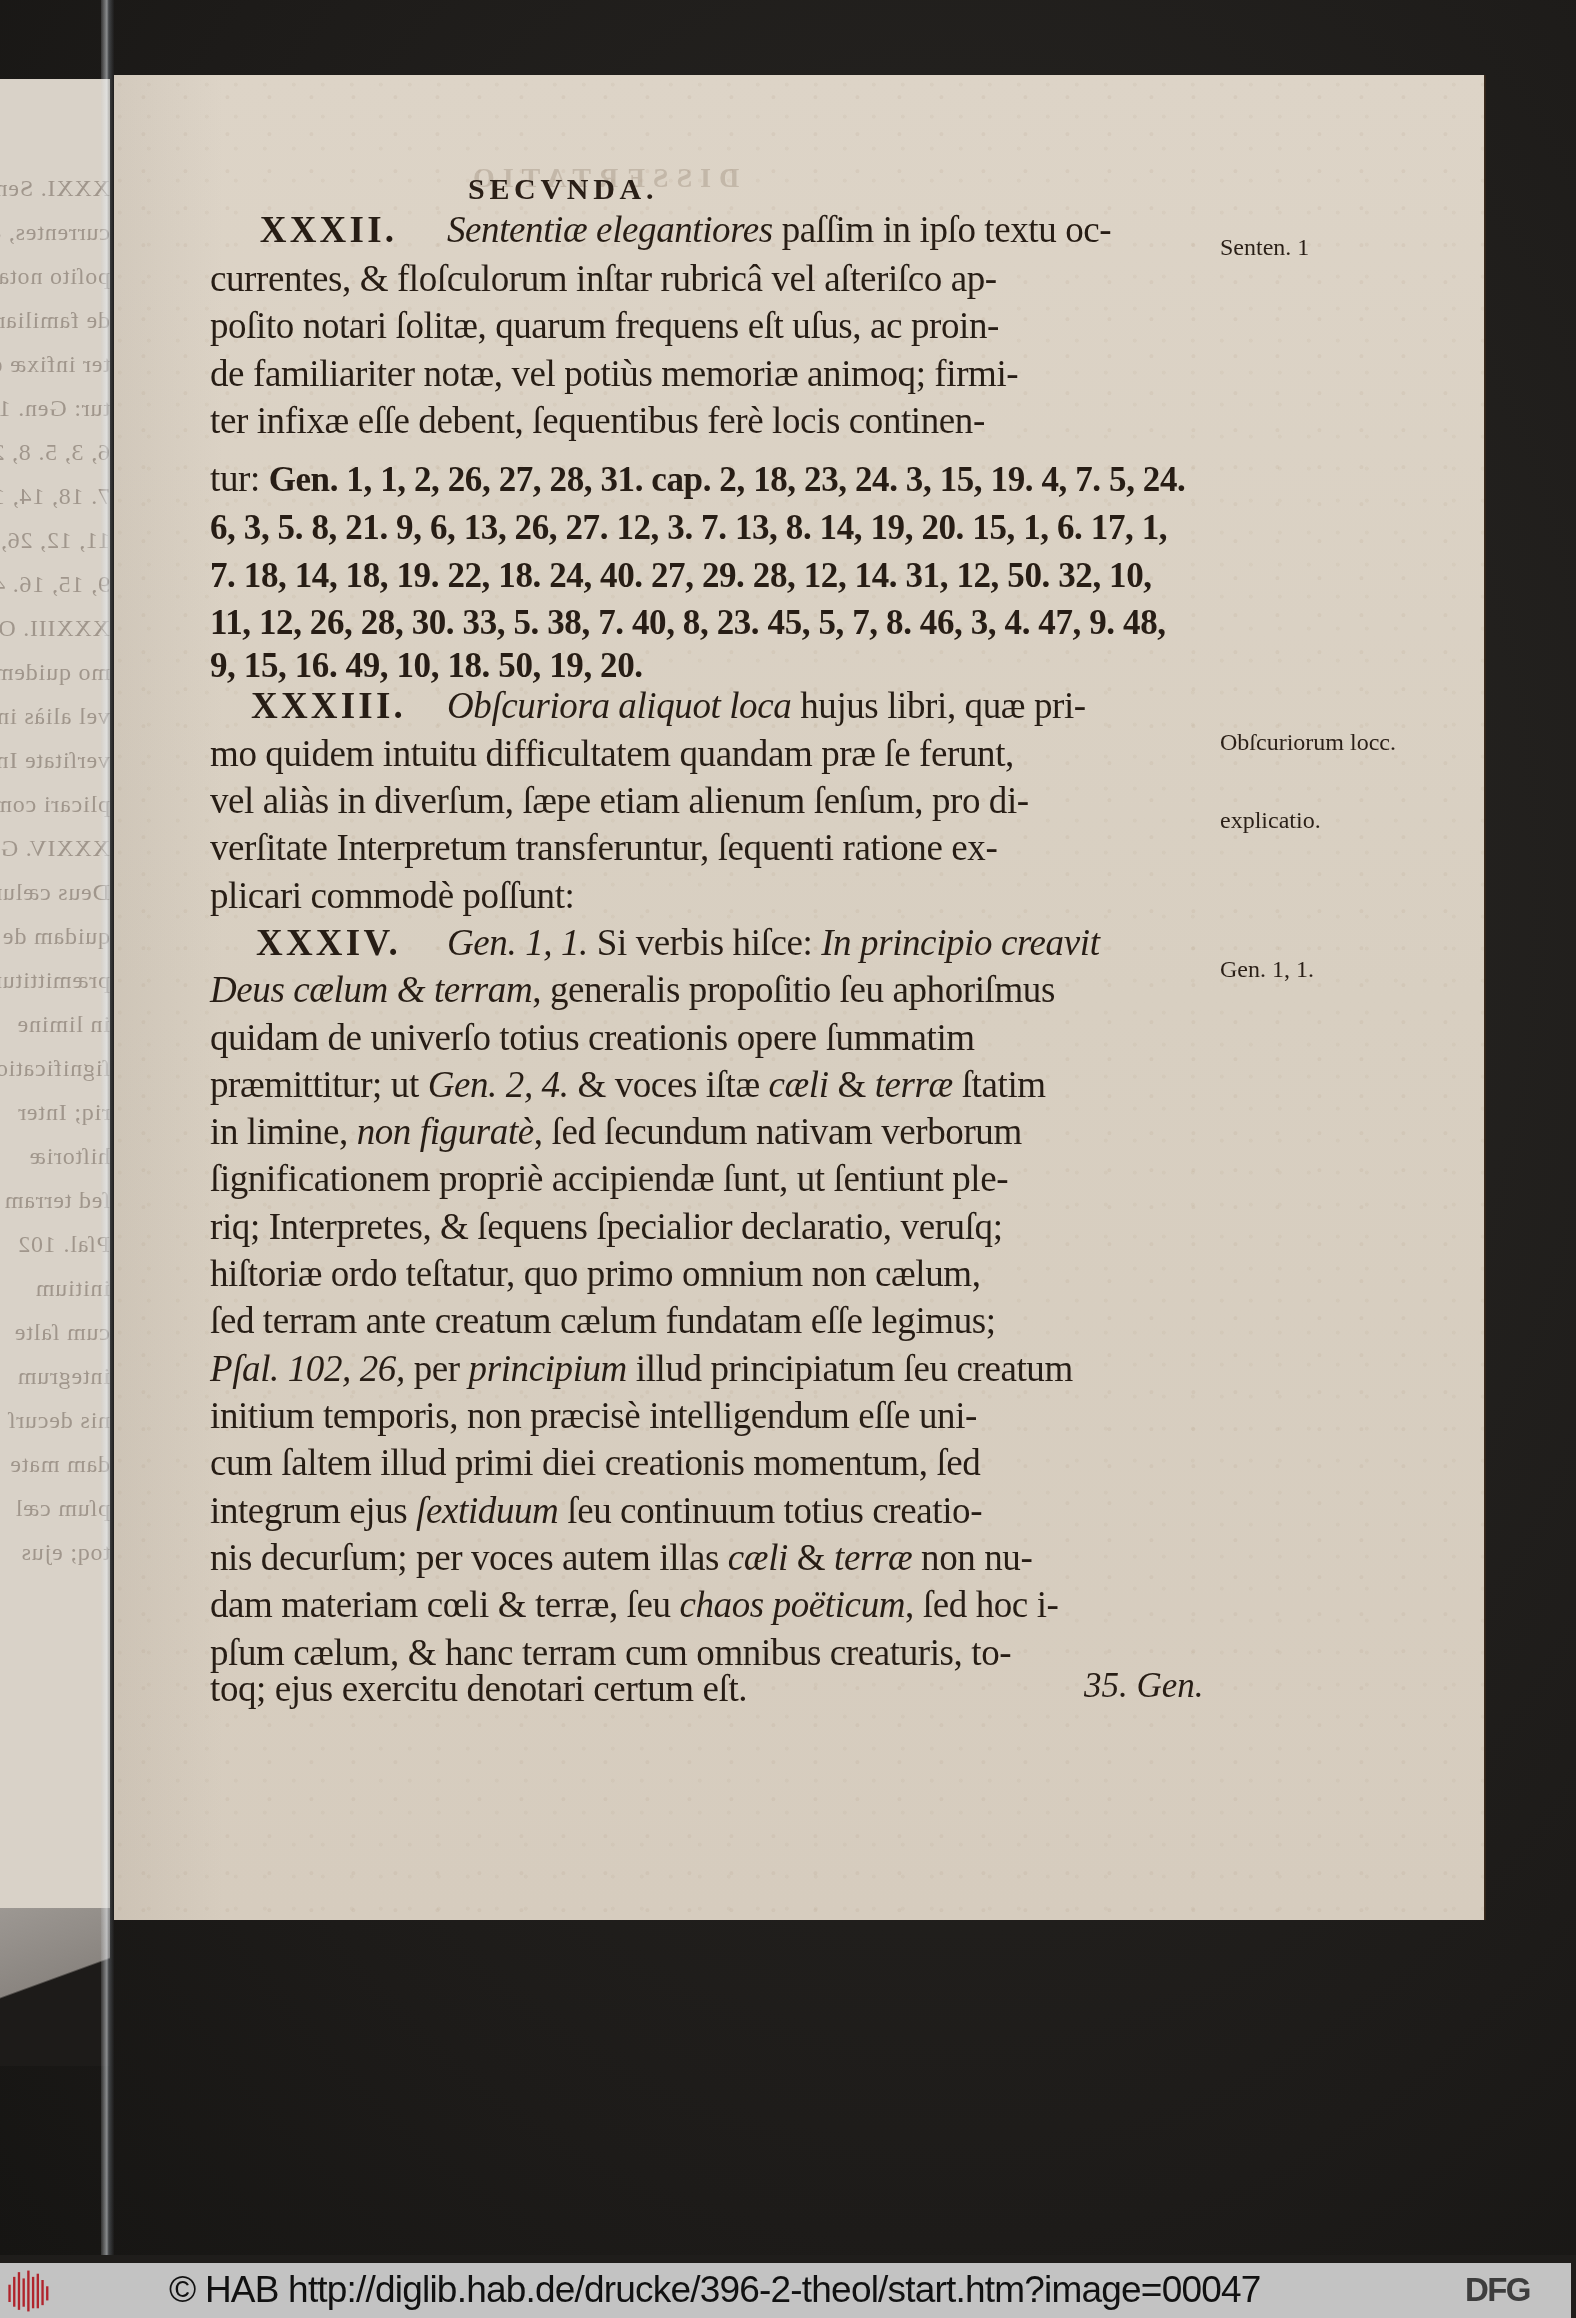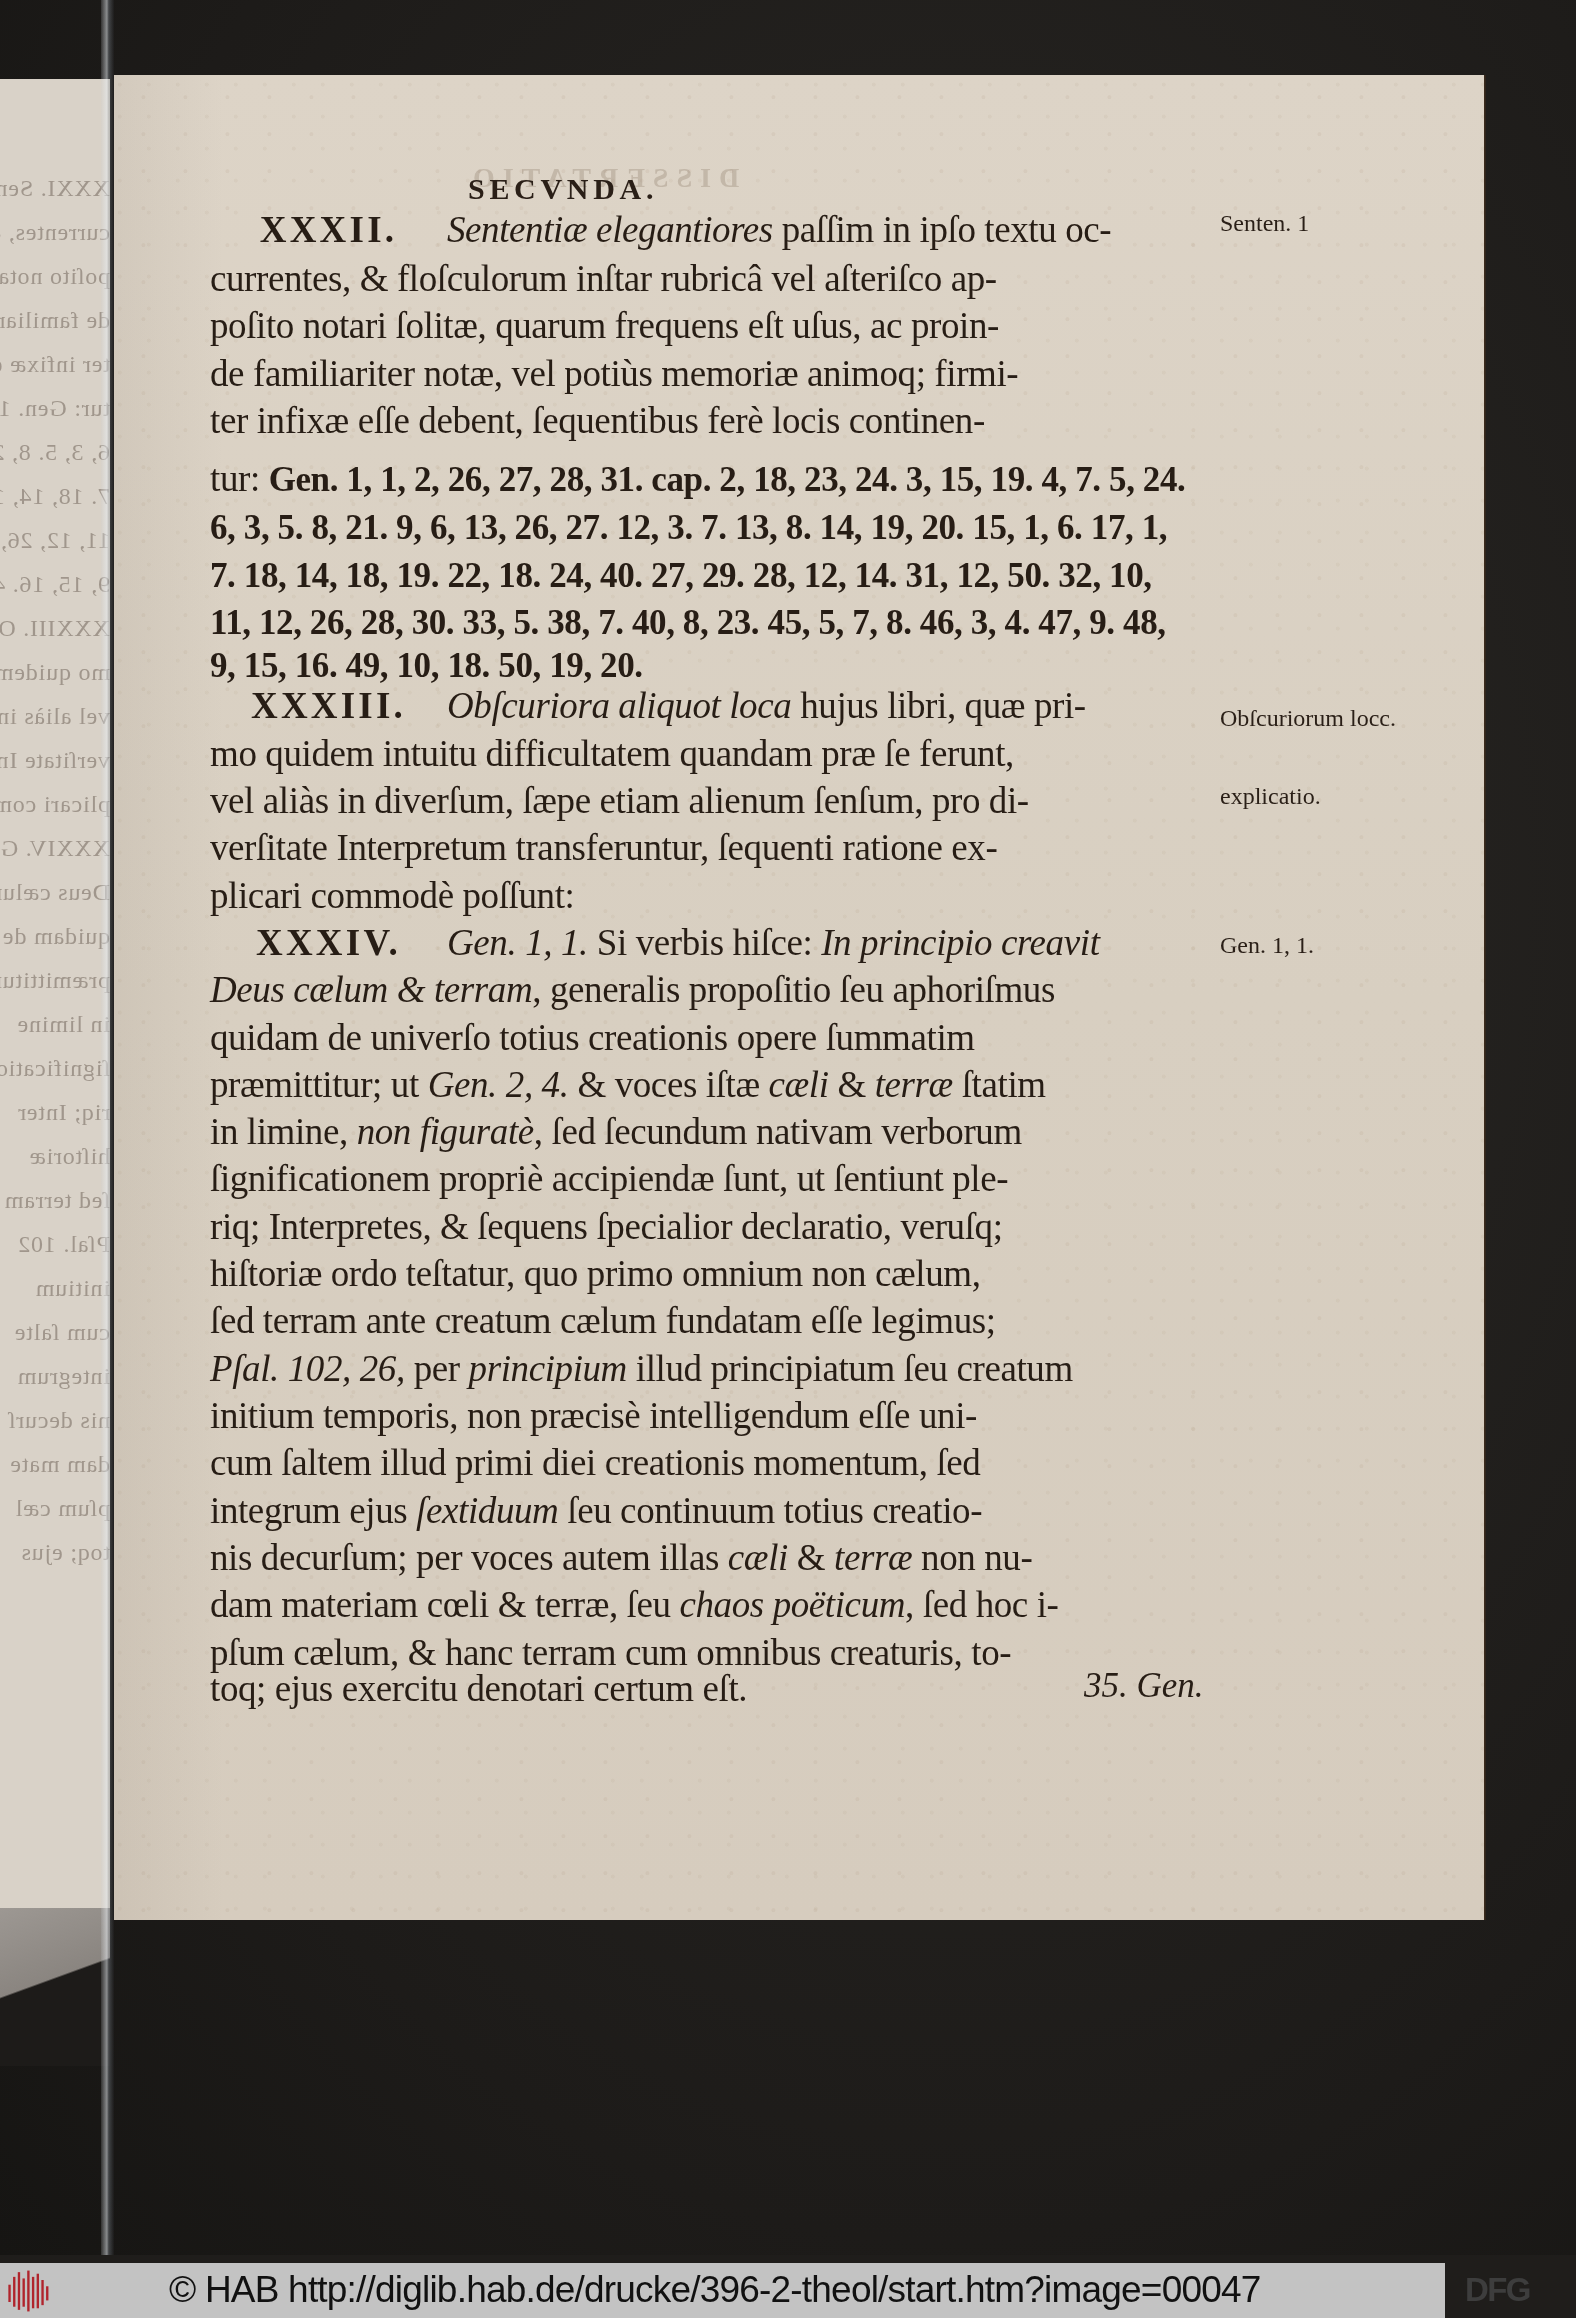--- a/index.html
+++ b/index.html
@@ -35,25 +35,25 @@
     font-variant: small-caps; color: #2a1f17; font-weight: bold; }
   .running-head-ghost { position: absolute; left: 465px; top: 162px; font-size: 28px; letter-spacing: 8px;
     color: rgba(120,100,80,0.25); transform: scaleX(-1); font-weight: bold; }
 
   .line { position: absolute; left: 210px; font-size: 37px; line-height: 1; color: #271d15;
     white-space: nowrap; letter-spacing: -0.4px; text-align: center; }
   .line i { font-style: italic; }
   .num { font-weight: bold; letter-spacing: 3.2px; display: inline-block; width: 237px; }
   .ref-line { font-weight: bold; font-size: 35px; letter-spacing: -0.4px; }
 
-  .marginal { position: absolute; left: 1220px; font-size: 24px; color: #2a1f17; line-height: 1.35; white-space: nowrap; }
+  .marginal { position: absolute; left: 1220px; font-size: 24px; color: #2a1f17; line-height: 1.35; white-space: nowrap; margin-top: 24px; }
   .catchword { position: absolute; left: 1084px; top: 1666px; font-size: 35px; font-style: italic; color: #271d15; }
 
   
-  .footer { position: absolute; left: 0; top: 2263px; width: 1445px; height: 56px; background: #c3c3c3; }
+  .footer { position: absolute; left: 0; top: 2263px; width: 1571px; height: 56px; background: #c3c3c3; }
   .footer .logo-left { position: absolute; left: 4.7px; top: 6.3px; width: 46px; height: 44px; }
   .footer .copyright { position: absolute; left: 169px; top: 6.3px; font-family: "Liberation Sans", sans-serif;
     font-size: 37px; color: #111; letter-spacing: -0.8px; white-space: nowrap; }
   .footer .dfg { position: absolute; left: 1465px; top: 8px; font-family: "Liberation Sans", sans-serif;
     font-weight: bold; font-size: 33px; color: #3d3d3d; letter-spacing: -1.6px; }
 </style>
 </head>
 <body>
 
 <div class="viewer">

